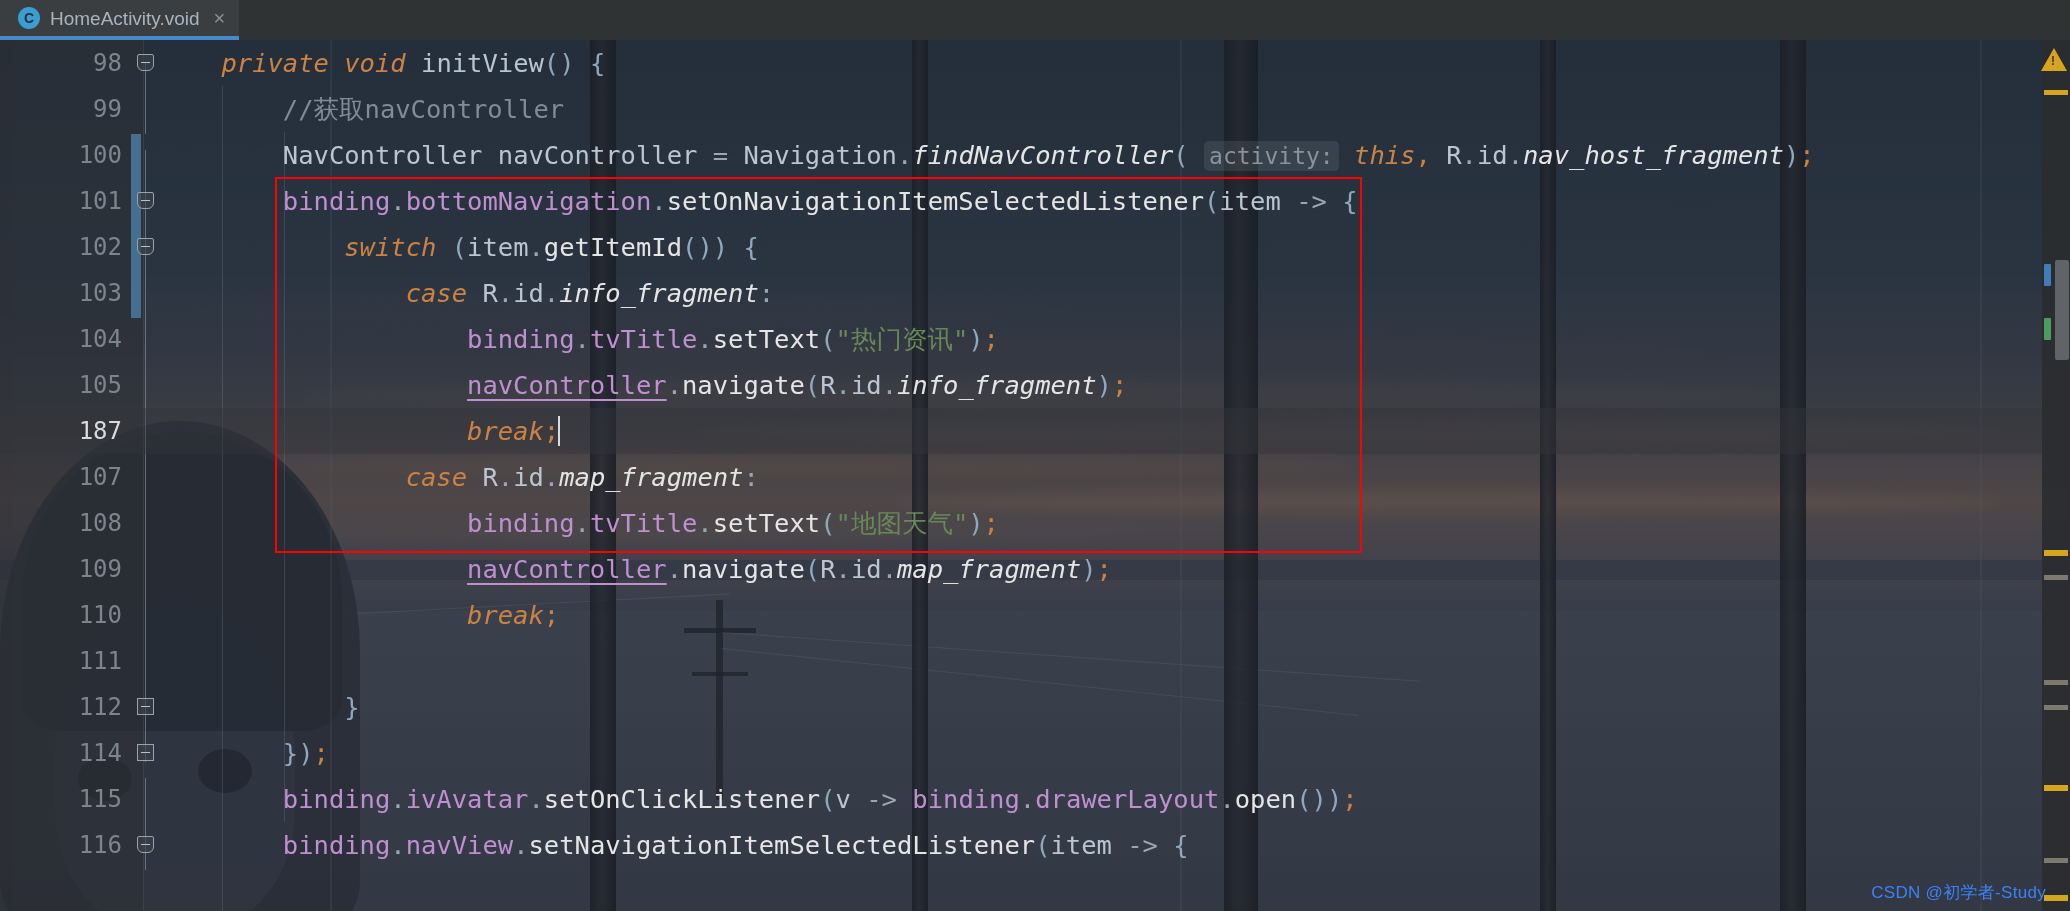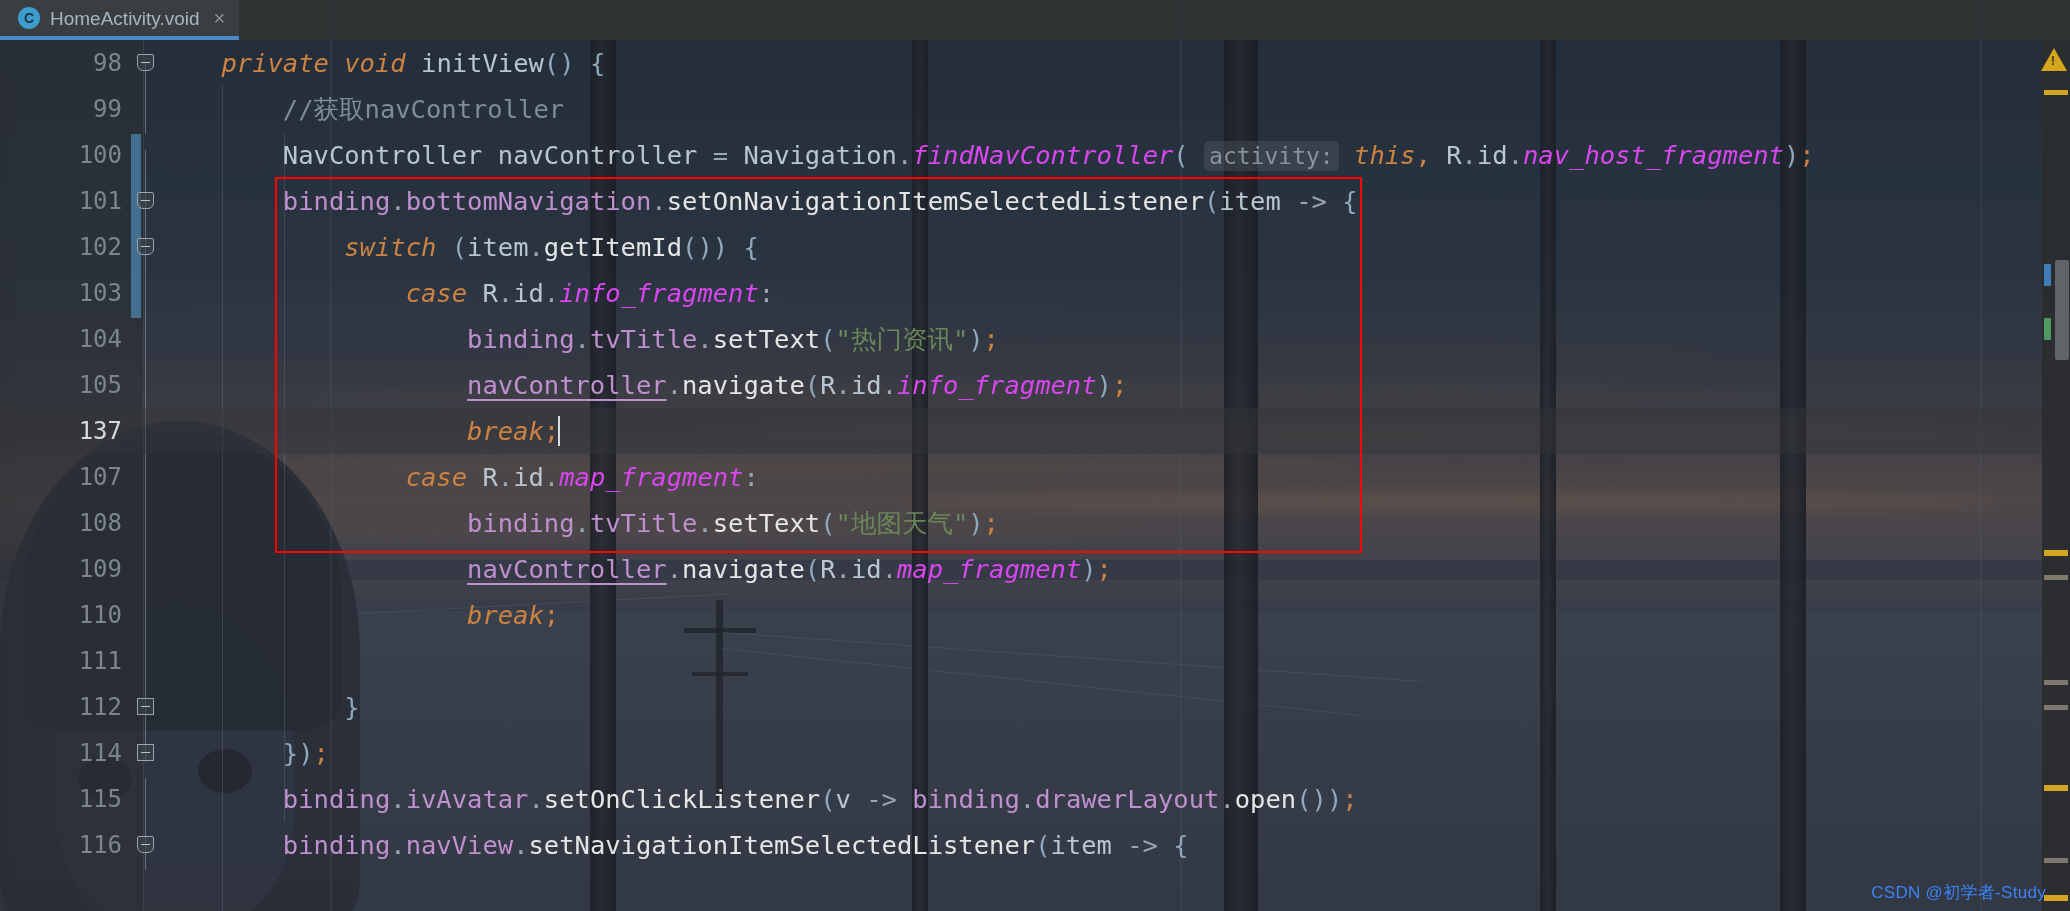--- a/index.html
+++ b/index.html
@@ -174,21 +174,21 @@
 
   
   .indentguide {
     position: absolute; width: 1px; background: rgba(130,140,152,.25);
   }
 
   
   .kw   { color: #cc8242; font-style: italic; }
   .str  { color: #6a8759; }            
   .cmt  { color: #7f8c96; }            
-  .fld  { color: #d946ef; font-style: italic; }  
+  .fld  { color: #e5e5e5; font-style: italic; }  
   .ident{ color: #b9c6d1; }
   .prop { color: #c08fd0; }            
   .meth { color: #b8c6d2; }
   .mcall{ color: #e5e5e5; }
   .punc { color: #9aa7b2; }
   .semi { color: #cc8242; }
   .brace{ color: #8fa8bd; }
   .paren{ color: #8fa8bd; }
   .var-u{ color: #c08fd0; text-decoration: underline; text-underline-offset: 5px; }
   .hint {
@@ -308,21 +308,21 @@
 
     <div class="lines" id="code-lines">
         <div class="line"><span class="lnum">98</span><span class="fold open"></span><span class="code"><span class="punc">    </span><span class="kw">private</span><span class="punc"> </span><span class="kw">void</span><span class="punc"> </span><span class="meth">initView</span><span class="paren">()</span><span class="punc"> </span><span class="brace">{</span></span></div>
         <div class="line"><span class="lnum">99</span><span class="code"><span class="punc">        </span><span class="cmt">//获取navController</span></span></div>
         <div class="line"><span class="lnum">100</span><span class="code"><span class="punc">        </span><span class="ident">NavController</span><span class="punc"> </span><span class="ident">navController</span><span class="punc"> </span><span class="punc">=</span><span class="punc"> </span><span class="ident">Navigation</span><span class="punc">.</span><span class="fld">findNavController</span><span class="paren">(</span><span class="punc"> </span><span class="hint">activity:</span><span class="punc"> </span><span class="kw">this</span><span class="semi">,</span><span class="punc"> </span><span class="ident">R</span><span class="punc">.</span><span class="ident">id</span><span class="punc">.</span><span class="fld">nav_host_fragment</span><span class="paren">)</span><span class="semi">;</span></span></div>
         <div class="line"><span class="lnum">101</span><span class="fold open"></span><span class="code"><span class="punc">        </span><span class="prop">binding</span><span class="punc">.</span><span class="prop">bottomNavigation</span><span class="punc">.</span><span class="mcall">setOnNavigationItemSelectedListener</span><span class="paren">(</span><span class="ident">item</span><span class="punc"> </span><span class="punc">-&gt;</span><span class="punc"> </span><span class="brace">{</span></span></div>
         <div class="line"><span class="lnum">102</span><span class="fold open"></span><span class="code"><span class="punc">            </span><span class="kw">switch</span><span class="punc"> </span><span class="paren">(</span><span class="ident">item</span><span class="punc">.</span><span class="mcall">getItemId</span><span class="paren">()</span><span class="paren">)</span><span class="punc"> </span><span class="brace">{</span></span></div>
         <div class="line"><span class="lnum">103</span><span class="code"><span class="punc">                </span><span class="kw">case</span><span class="punc"> </span><span class="ident">R</span><span class="punc">.</span><span class="ident">id</span><span class="punc">.</span><span class="fld">info_fragment</span><span class="punc">:</span></span></div>
         <div class="line"><span class="lnum">104</span><span class="code"><span class="punc">                    </span><span class="prop">binding</span><span class="punc">.</span><span class="prop">tvTitle</span><span class="punc">.</span><span class="mcall">setText</span><span class="paren">(</span><span class="str">"热门资讯"</span><span class="paren">)</span><span class="semi">;</span></span></div>
         <div class="line"><span class="lnum">105</span><span class="code"><span class="punc">                    </span><span class="var-u">navController</span><span class="punc">.</span><span class="mcall">navigate</span><span class="paren">(</span><span class="ident">R</span><span class="punc">.</span><span class="ident">id</span><span class="punc">.</span><span class="fld">info_fragment</span><span class="paren">)</span><span class="semi">;</span></span></div>
-        <div class="line current"><span class="lnum">137</span><span class="code"><span class="punc">                    </span><span class="kw">break</span><span class="semi">;</span><span class="caret"></span></span></div>
+        <div class="line current"><span class="lnum">187</span><span class="code"><span class="punc">                    </span><span class="kw">break</span><span class="semi">;</span><span class="caret"></span></span></div>
         <div class="line"><span class="lnum">107</span><span class="code"><span class="punc">                </span><span class="kw">case</span><span class="punc"> </span><span class="ident">R</span><span class="punc">.</span><span class="ident">id</span><span class="punc">.</span><span class="fld">map_fragment</span><span class="punc">:</span></span></div>
         <div class="line"><span class="lnum">108</span><span class="code"><span class="punc">                    </span><span class="prop">binding</span><span class="punc">.</span><span class="prop">tvTitle</span><span class="punc">.</span><span class="mcall">setText</span><span class="paren">(</span><span class="str">"地图天气"</span><span class="paren">)</span><span class="semi">;</span></span></div>
         <div class="line"><span class="lnum">109</span><span class="code"><span class="punc">                    </span><span class="var-u">navController</span><span class="punc">.</span><span class="mcall">navigate</span><span class="paren">(</span><span class="ident">R</span><span class="punc">.</span><span class="ident">id</span><span class="punc">.</span><span class="fld">map_fragment</span><span class="paren">)</span><span class="semi">;</span></span></div>
         <div class="line"><span class="lnum">110</span><span class="code"><span class="punc">                    </span><span class="kw">break</span><span class="semi">;</span></span></div>
         <div class="line"><span class="lnum">111</span></div>
         <div class="line"><span class="lnum">112</span><span class="fold closed"></span><span class="code"><span class="punc">            </span><span class="brace">}</span></span></div>
         <div class="line"><span class="lnum">114</span><span class="fold closed"></span><span class="code"><span class="punc">        </span><span class="brace">}</span><span class="paren">)</span><span class="semi">;</span></span></div>
         <div class="line"><span class="lnum">115</span><span class="code"><span class="punc">        </span><span class="prop">binding</span><span class="punc">.</span><span class="prop">ivAvatar</span><span class="punc">.</span><span class="mcall">setOnClickListener</span><span class="paren">(</span><span class="ident">v</span><span class="punc"> </span><span class="punc">-&gt;</span><span class="punc"> </span><span class="prop">binding</span><span class="punc">.</span><span class="prop">drawerLayout</span><span class="punc">.</span><span class="mcall">open</span><span class="paren">()</span><span class="paren">)</span><span class="semi">;</span></span></div>
         <div class="line"><span class="lnum">116</span><span class="fold open"></span><span class="code"><span class="punc">        </span><span class="prop">binding</span><span class="punc">.</span><span class="prop">navView</span><span class="punc">.</span><span class="mcall">setNavigationItemSelectedListener</span><span class="paren">(</span><span class="ident">item</span><span class="punc"> </span><span class="punc">-&gt;</span><span class="punc"> </span><span class="brace">{</span></span></div>
       </div>

